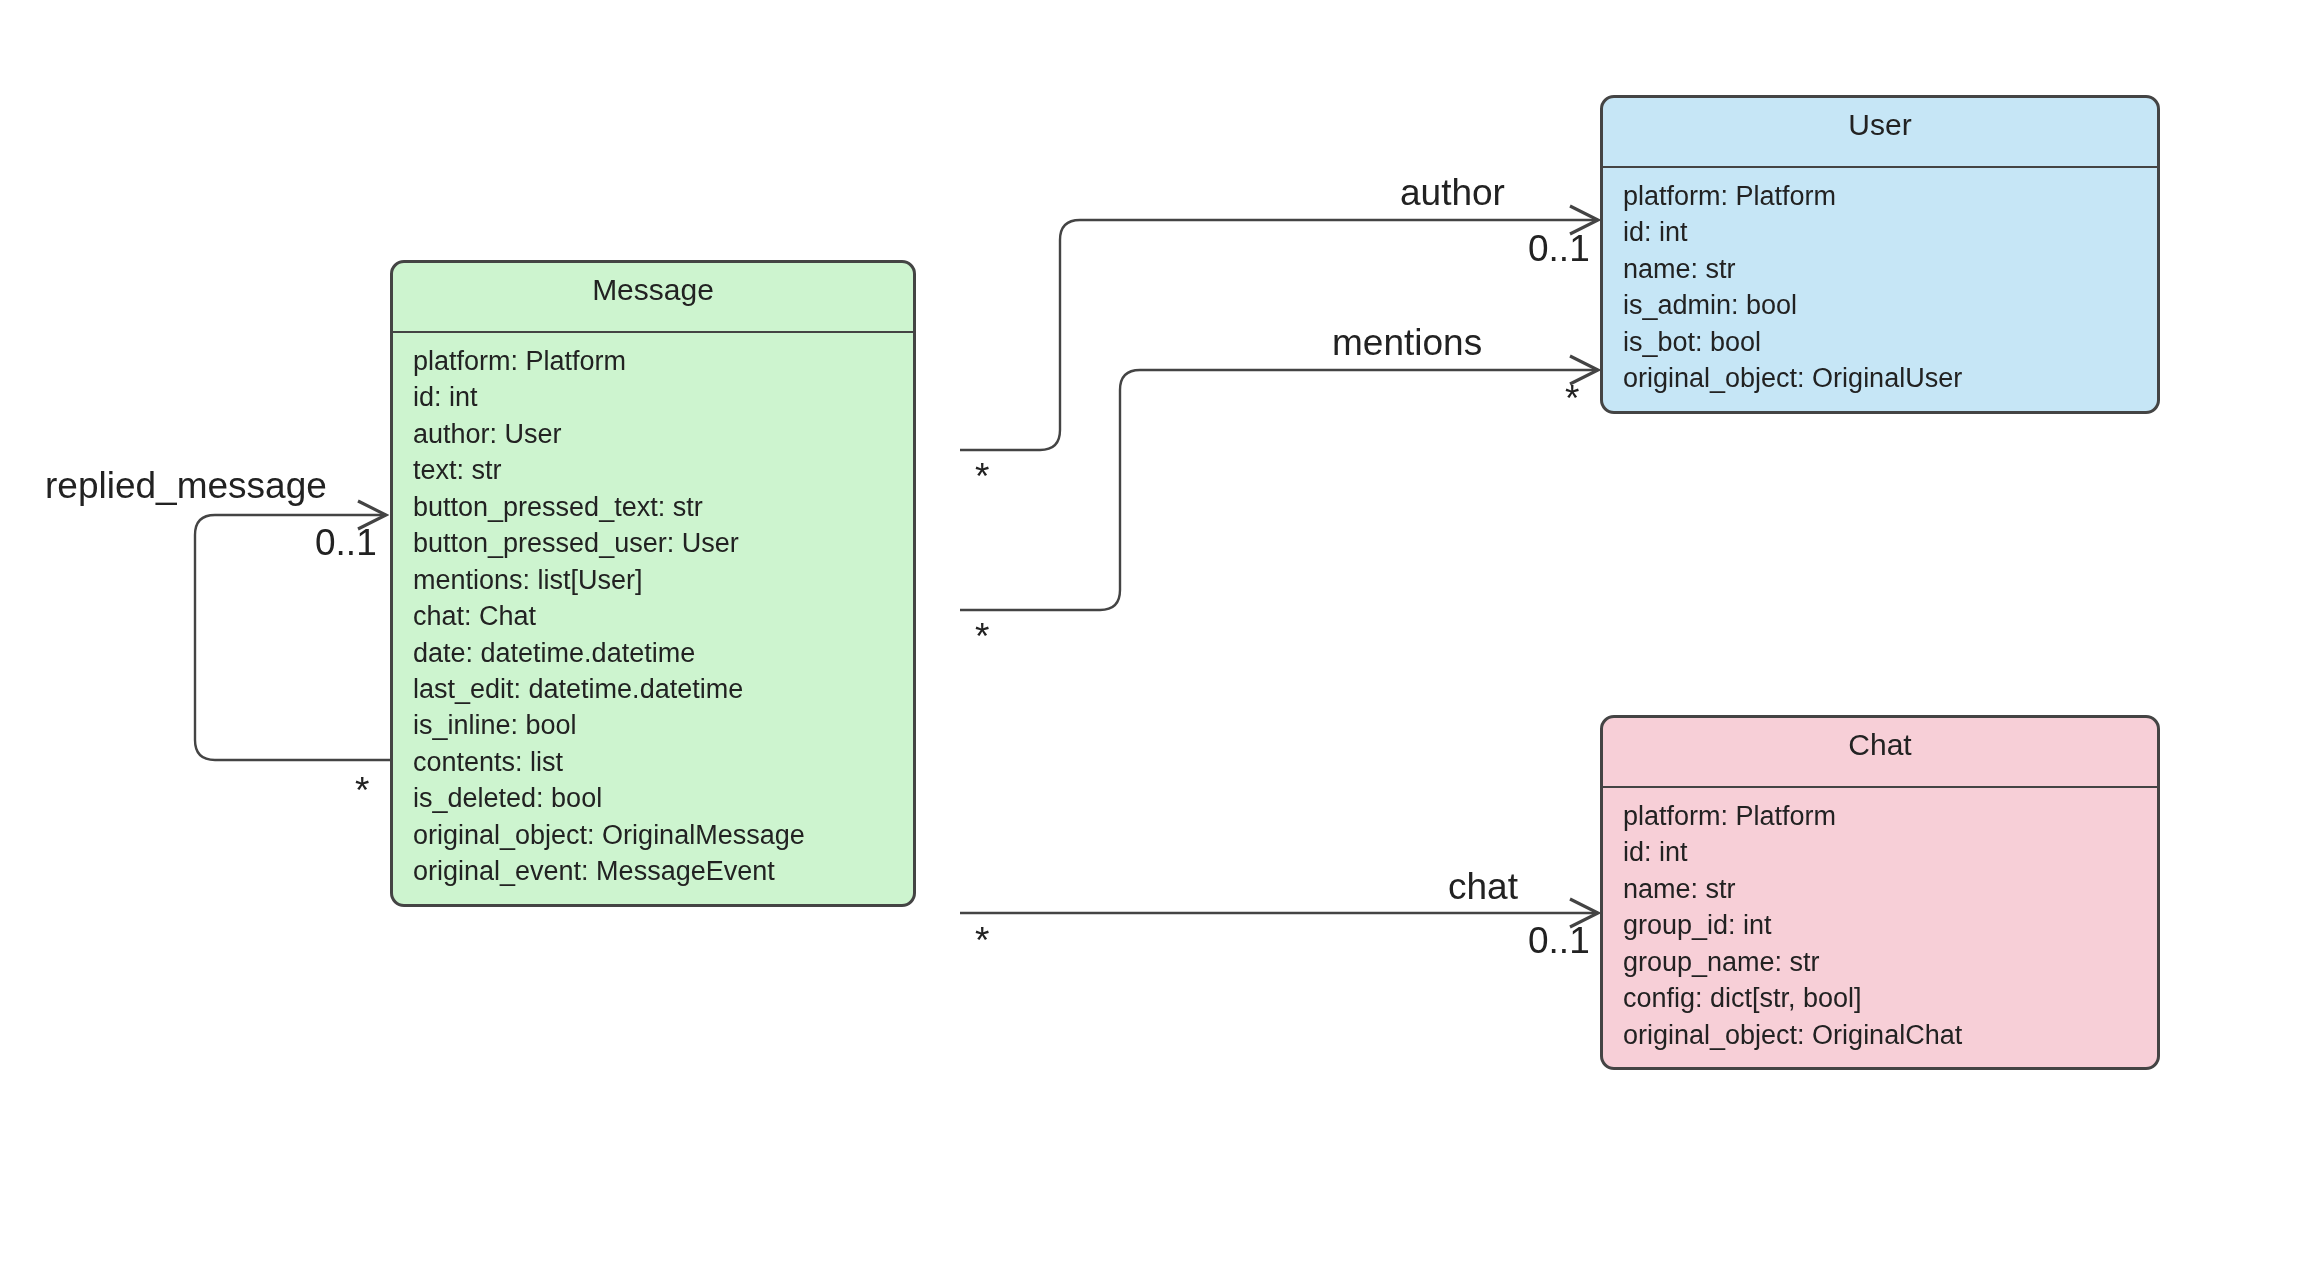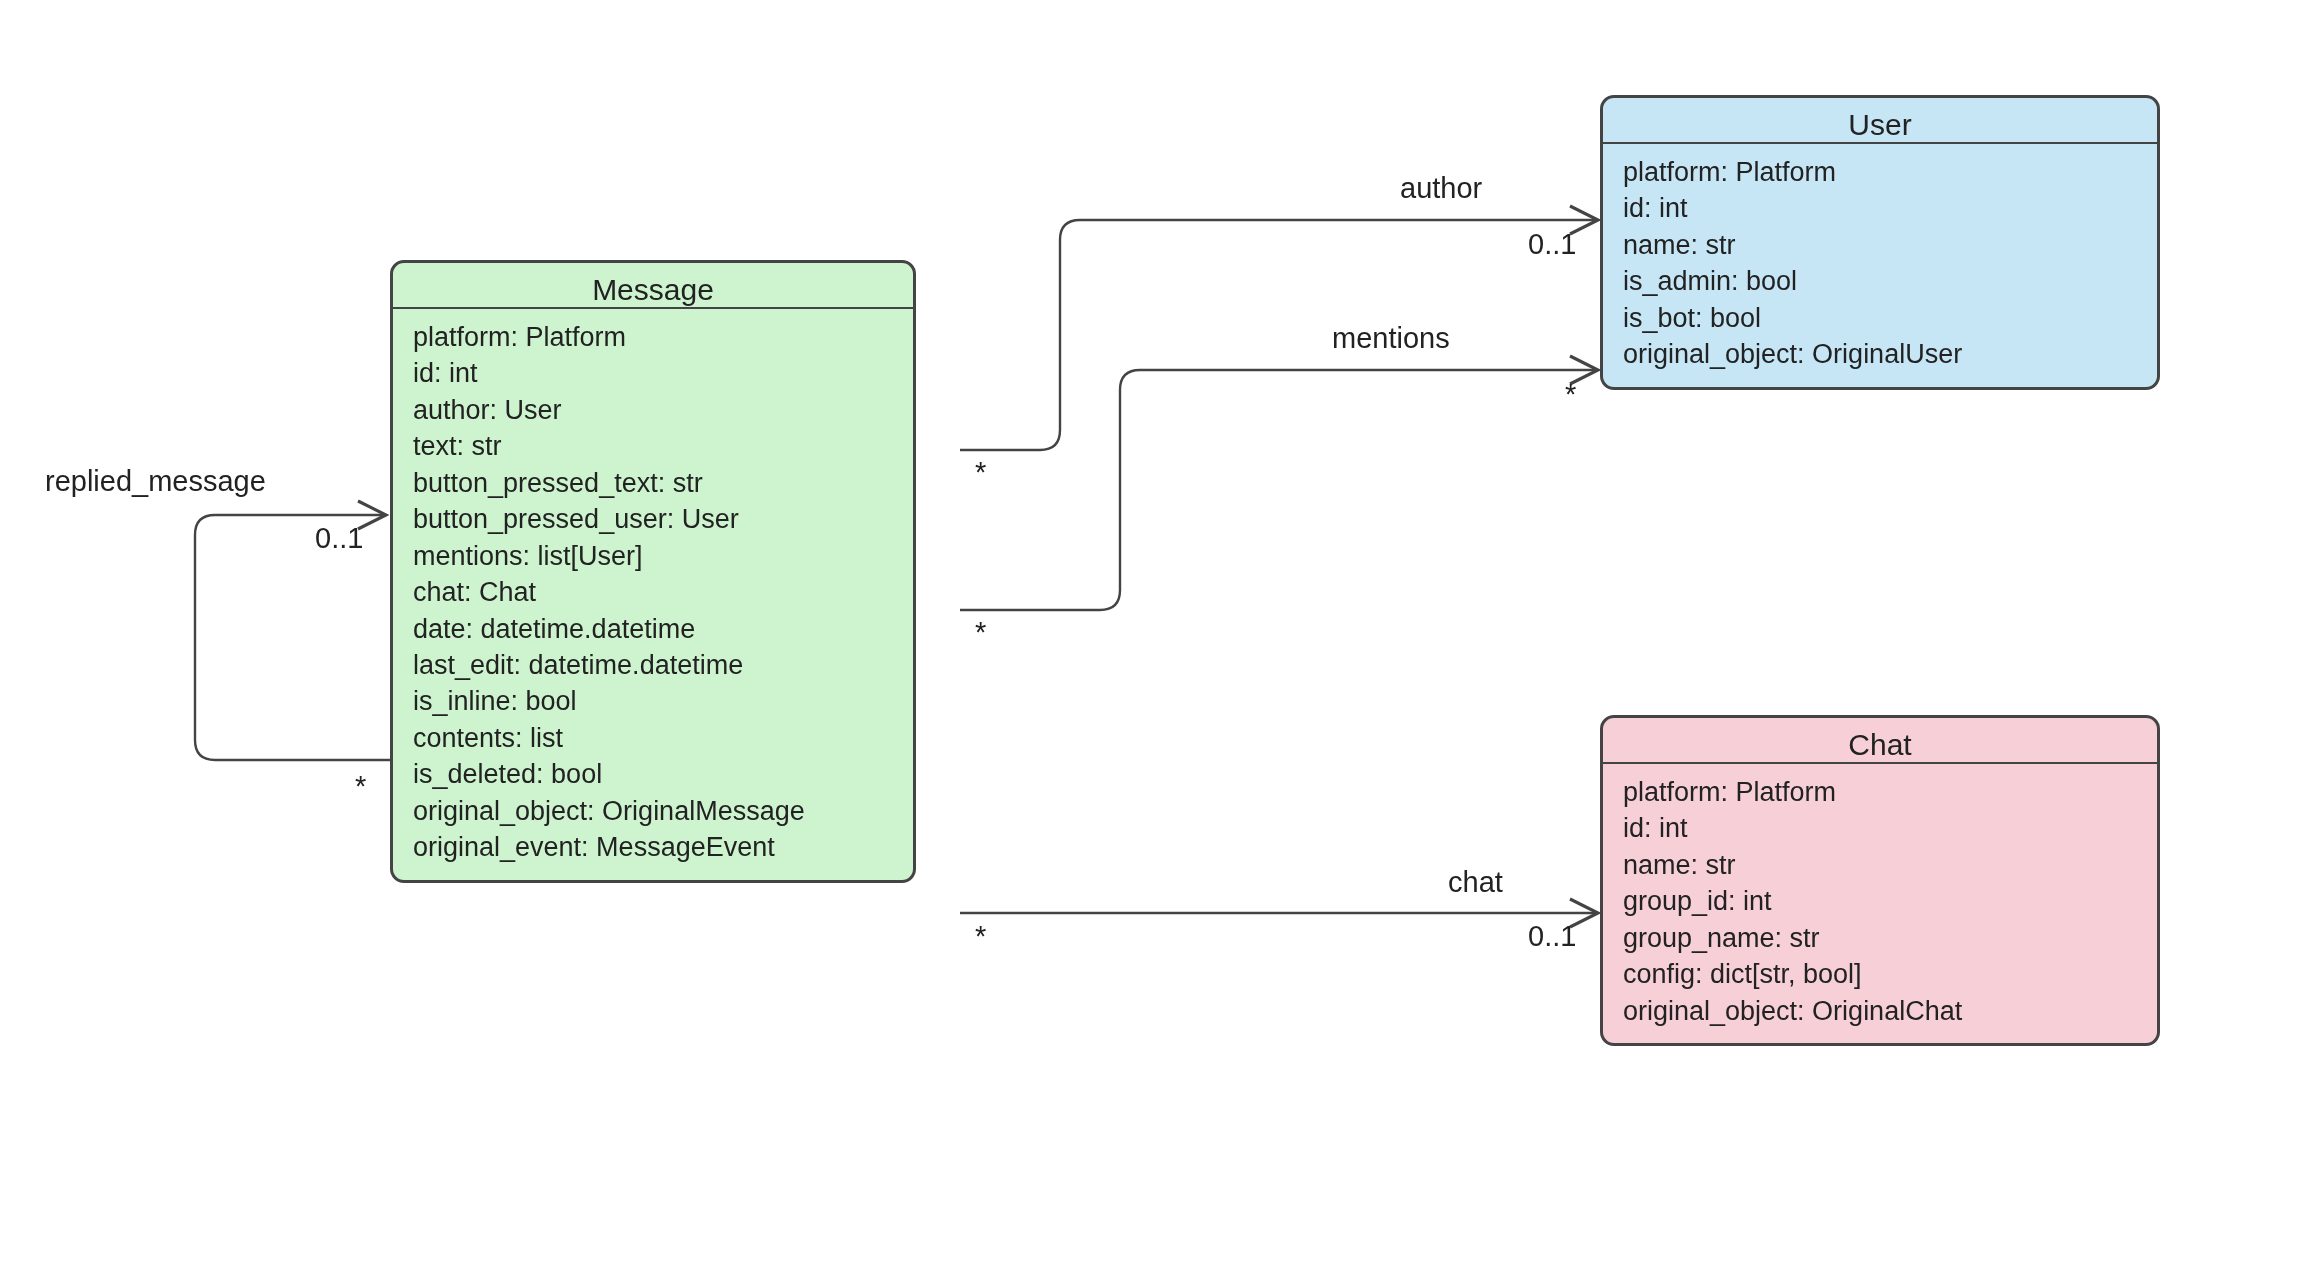--- a/index.html
+++ b/index.html
@@ -20,40 +20,40 @@
   .uml-box {
     position: absolute;
     border: 3px solid #444;
     border-radius: 14px;
     overflow: hidden;
     box-sizing: border-box;
   }
   .uml-title {
     text-align: center;
     font-size: 30px;
-    padding: 10px 0 0 0;
+    padding: 10px 0 24px 0;
     border-bottom: 2px solid #444;
   }
   .uml-attrs {
     padding: 10px 20px 14px 20px;
     line-height: 1.35;
   }
   .uml-attr {
     white-space: nowrap;
     font-size: 27px;
   }
   svg.edges {
     position: absolute;
     left: 0; top: 0;
     width: 2312px; height: 1279px;
     pointer-events: none;
   }
   .edge-label {
     position: absolute;
-    font-size: 29px;
+    font-size: 37px;
     color: #222;
     white-space: nowrap;
   }
 </style>
 </head>
 <body>
 
 <div class="canvas">
 
   <svg class="edges">

